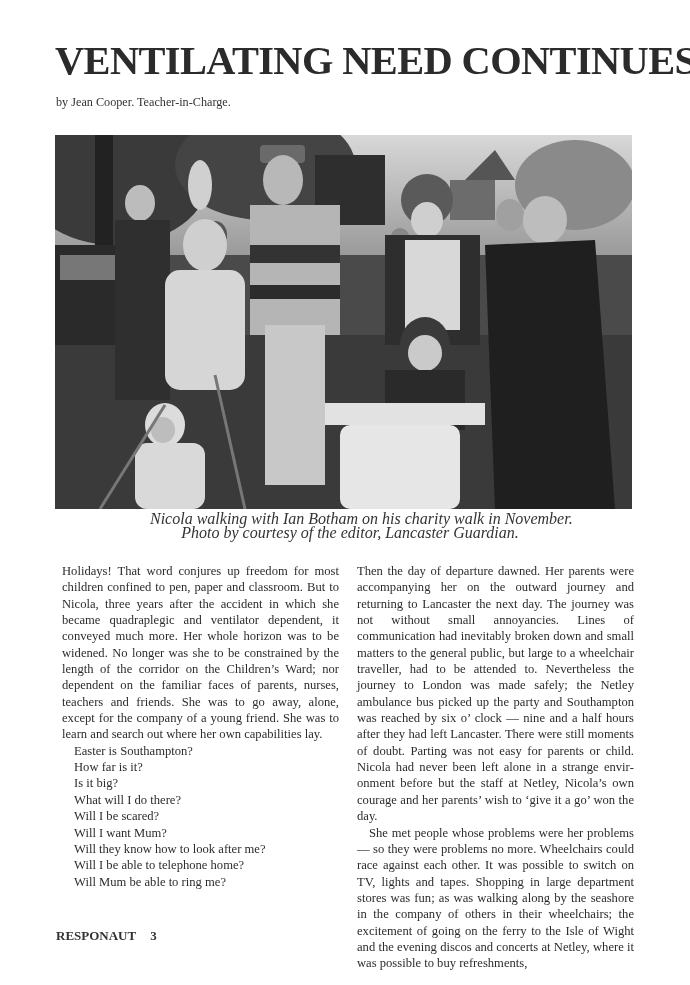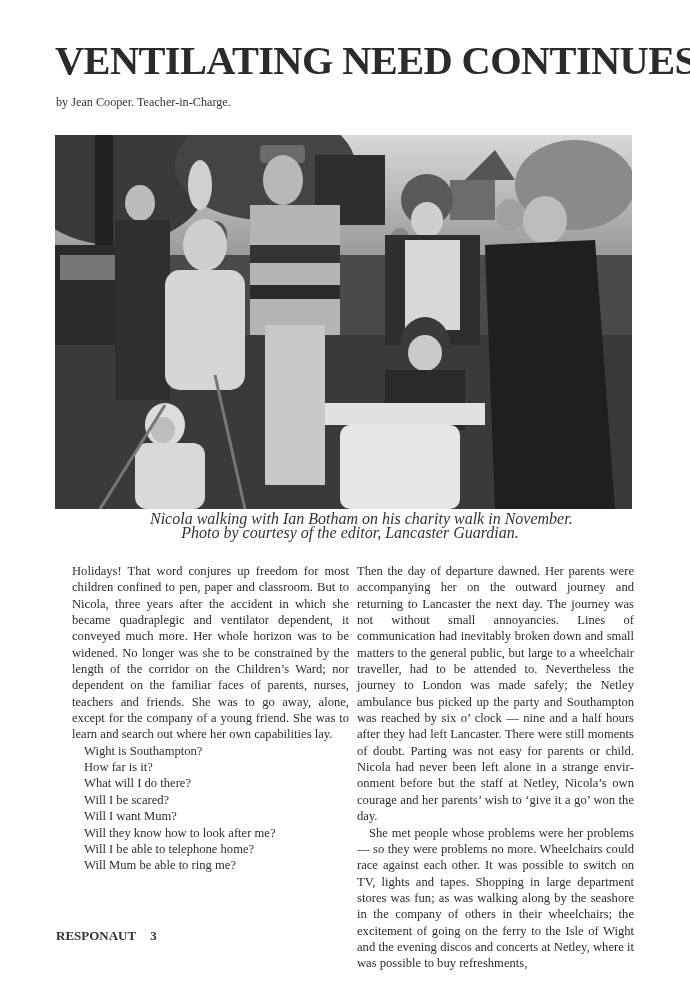--- a/index.html
+++ b/index.html
@@ -12,21 +12,21 @@
   .byline { position: absolute; left: 56px; top: 95px; margin: 0;
             font-weight: normal; font-size: 12.2px; color: #333; white-space: nowrap; }
   .photo { position: absolute; left: 55px; top: 135px; width: 577px; height: 374px;
            background: #3c3c3c; overflow: hidden; }
   .photo svg { display: block; width: 100%; height: 100%; }
   .caption { position: absolute; left: 150px; top: 512px; width: 400px; text-align: center;
              font-style: italic; font-size: 16px; line-height: 13.5px; color: #333; }
   .caption div { white-space: nowrap; }
   .col { position: absolute; top: 563px; width: 277px; font-size: 12.6px; line-height: 16.35px;
          color: #2c2c2c; text-align: justify; }
-  .col-left { left: 72px; }
+  .col-left { left: 62px; }
   .col-right { left: 357px; }
   .col p { margin: 0; text-indent: 12px; hyphens: manual; }
   .col p.first { text-indent: 0; }
   .col .q { margin: 0; padding-left: 12px; text-align: left; white-space: nowrap; }
   .footer { position: absolute; left: 56px; top: 928px; font-weight: bold; font-size: 13px;
             color: #333; white-space: nowrap; }
   .footer .pg { margin-left: 14px; }
 </style>
 </head>
 <body>
@@ -99,22 +99,23 @@
   </svg>
 </div>
 
 <div class="caption">
   <div>Nicola walking with Ian Botham on his charity walk in November.</div>
   <div>Photo by courtesy of the editor, Lancaster Guardian.</div>
 </div>
 
 <div class="col col-left">
   <p class="first">Holidays! That word conjures up freedom for most children confined to pen, paper and classroom. But to Nicola, three years after the accident in which she became quadraplegic and ventilator dependent, it conveyed much more. Her whole horizon was to be widened. No longer was she to be constrained by the length of the corridor on the Children’s Ward; nor dependent on the familiar faces of parents, nurses, teachers and friends. She was to go away, alone, except for the company of a young friend. She was to learn and search out where her own capabilities lay.</p>
-  <div class="q">Wight is Southampton?</div>
+  <div class="q">Easter is Southampton?</div>
   <div class="q">How far is it?</div>
+  <div class="q">Is it big?</div>
   <div class="q">What will I do there?</div>
   <div class="q">Will I be scared?</div>
   <div class="q">Will I want Mum?</div>
   <div class="q">Will they know how to look after me?</div>
   <div class="q">Will I be able to telephone home?</div>
   <div class="q">Will Mum be able to ring me?</div>
 </div>
 
 <div class="col col-right">
   <p class="first">Then the day of departure dawned. Her parents were accompanying her on the outward journey and returning to Lancaster the next day. The journey was not without small annoyancies. Lines of communication had inevitably broken down and small matters to the general public, but large to a wheelchair traveller, had to be attended to. Nevertheless the journey to London was made safely; the Netley ambulance bus picked up the party and Southampton was reached by six o’ clock — nine and a half hours after they had left Lancaster. There were still moments of doubt. Parting was not easy for parents or child. Nicola had never been left alone in a strange envir­onment before but the staff at Netley, Nicola’s own courage and her parents’ wish to ‘give it a go’ won the day.</p>

